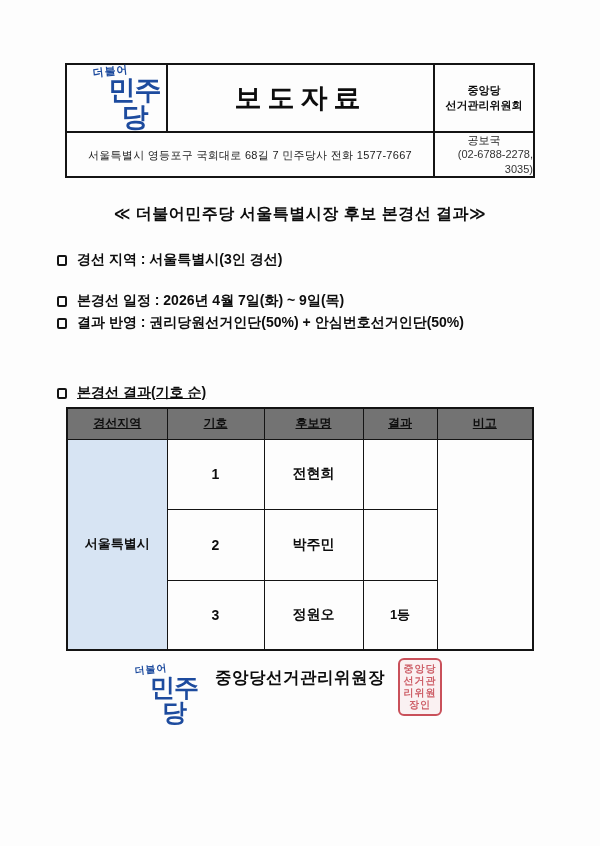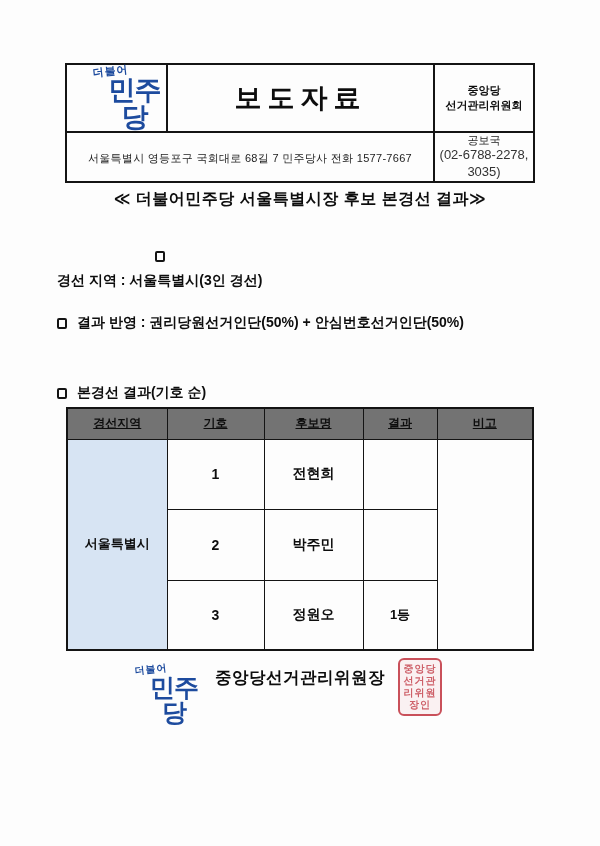--- a/index.html
+++ b/index.html
@@ -65,50 +65,50 @@
     line-height: 1.35;
     color: #0d0d0d;
   }
   .address {
     font-size: 11px;
     font-weight: 400;
     color: #222;
     letter-spacing: 0.3px;
   }
   .bureau-name { font-size: 11px; color: #222; line-height: 1.3; }
-  .bureau-phone { font-size: 13px; color: #333; line-height: 1.3; }
+  .bureau-phone { font-size: 11px; color: #333; line-height: 1.3; text-align: right; }
 
   
   .doc-title {
     position: absolute;
-    left: 0; top: 189px;
+    left: 0; top: 204px;
     width: 600px;
     text-align: center;
     font-size: 16px;
     font-weight: 800;
     color: #0d0d0d;
     letter-spacing: 0.5px;
   }
 
   
   .bullet-row {
     position: absolute;
     left: 57px;
     display: flex;
     align-items: center;
     gap: 10px;
     font-size: 14px;
     font-weight: 800;
     color: #0d0d0d;
     white-space: nowrap;
   }
-  .bullet-row.b1 { top: 251px; flex-direction: column; }
+  .bullet-row.b1 { top: 251px; }
   .bullet-row.b2 { top: 292px; }
   .bullet-row.b3 { top: 314px; }
-  .bullet-row.b4 { top: 384px; }
+  .bullet-row.b4 { top: 384px; text-decoration: underline; }
   .sq-bullet {
     display: inline-block;
     width: 10px; height: 11px;
     border: 2.5px solid #141414;
     border-radius: 2px;
     flex: 0 0 auto;
   }
 
   
   .results-table {
@@ -218,20 +218,24 @@
       </td>
     </tr>
   </tbody>
     </table>
 
   <div class="doc-title">≪ 더불어민주당 서울특별시장 후보 본경선 결과≫</div>
 
   <div class="bullet-row b1">
     <span class="sq-bullet"></span>
     <span>경선 지역 : 서울특별시(3인 경선)</span>
+  </div>
+  <div class="bullet-row b2">
+    <span class="sq-bullet"></span>
+    <span>본경선 일정 : 2026년 4월 7일(화) ~ 9일(목)</span>
   </div>
   <div class="bullet-row b3">
     <span class="sq-bullet"></span>
     <span>결과 반영 : 권리당원선거인단(50%) + 안심번호선거인단(50%)</span>
   </div>
   <div class="bullet-row b4">
     <span class="sq-bullet"></span>
     <span>본경선 결과(기호 순)</span>
   </div>
 

